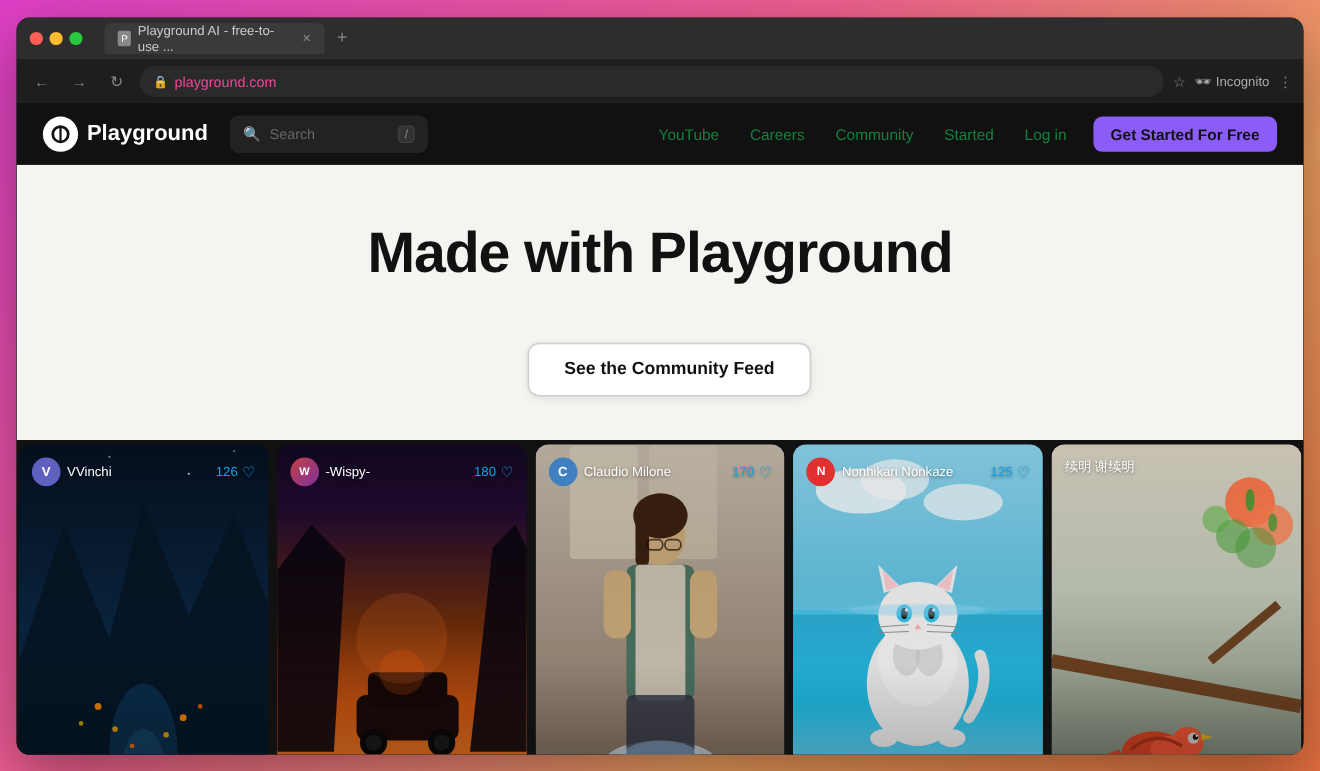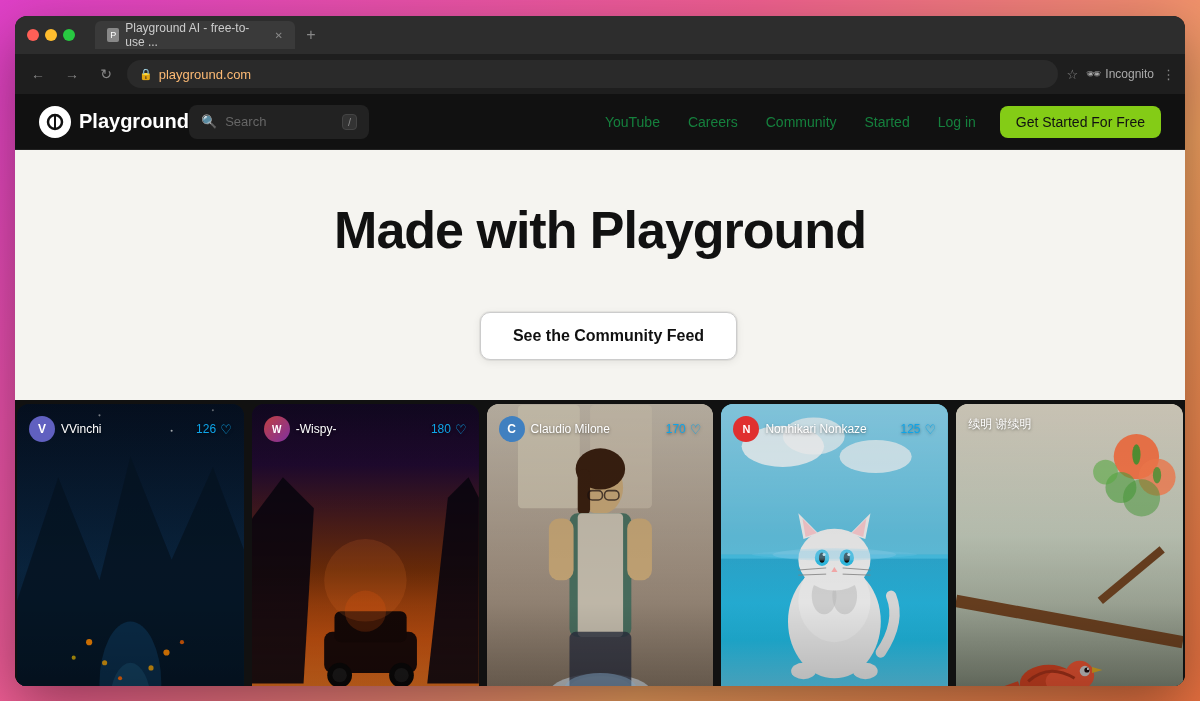--- a/index.html
+++ b/index.html
@@ -124,21 +124,21 @@
       border-radius: 14px;
       display: flex;
       align-items: center;
       padding: 0 12px;
       gap: 6px;
       font-size: 13px;
       color: #ccc;
     }
 
     .lock-icon { color: #888; font-size: 11px; }
-    .address-text { color: #fdba74; }
+    .address-text { color: #ec4899; }
 
     .toolbar-right {
       display: flex;
       align-items: center;
       gap: 8px;
       color: #888;
       font-size: 13px;
     }
 
     .incognito-badge {
@@ -165,20 +165,21 @@
       padding: 0 24px;
       border-bottom: 1px solid #222;
       position: relative;
       z-index: 10;
     }
 
     .nav-logo {
       display: flex;
       align-items: center;
       gap: 8px;
+      margin-right: 20px;
     }
 
     .nav-logo-icon {
       width: 32px;
       height: 32px;
       background: white;
       border-radius: 50%;
       display: flex;
       align-items: center;
       justify-content: center;
@@ -224,24 +225,24 @@
 
     .nav-link {
       color: #15803d;
       font-size: 14px;
       padding: 6px 12px;
       cursor: pointer;
       border-radius: 6px;
     }
 
     .nav-cta {
-      background: #84cc16;
+      background: #8b5cf6;
       color: #111;
       font-size: 14px;
-      font-weight: 400;
+      font-weight: 700;
       padding: 8px 16px;
       border-radius: 8px;
       cursor: pointer;
       margin-left: 8px;
     }
 
     
     .hero-section {
       background: #f5f4f0;
       padding: 50px 20px 40px;

